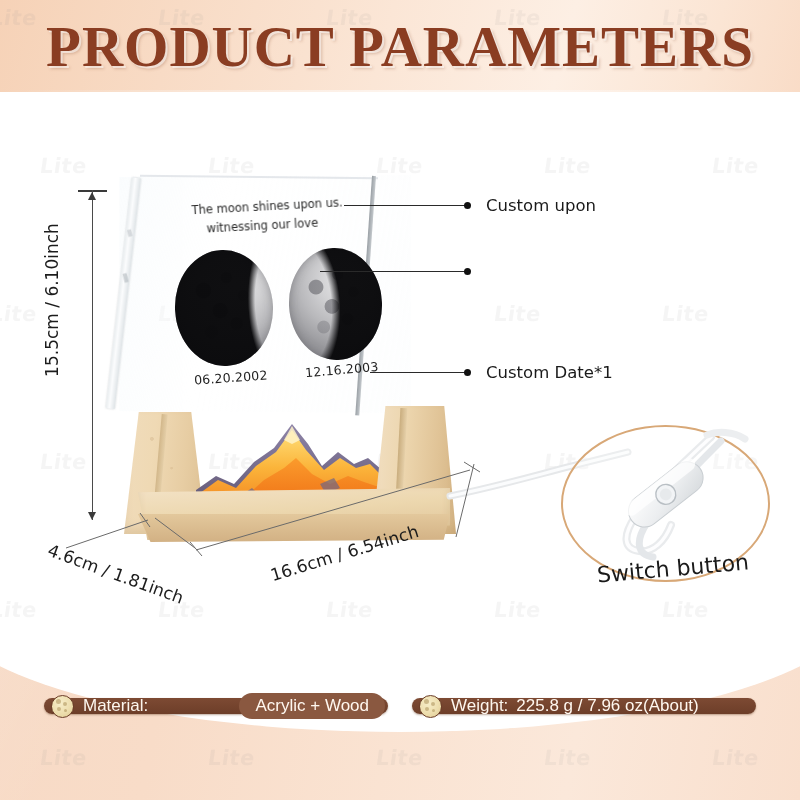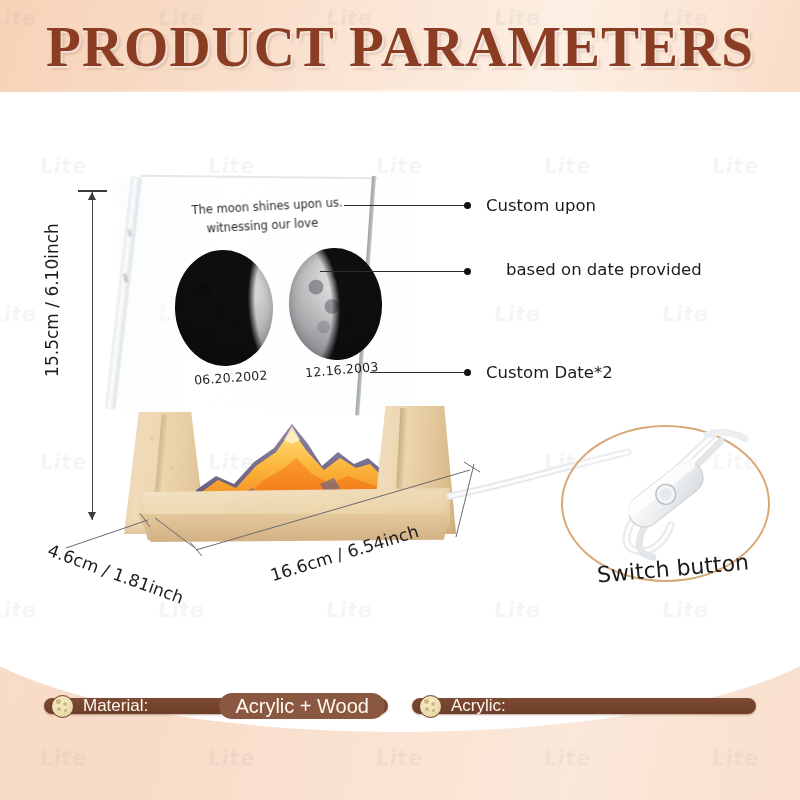--- a/index.html
+++ b/index.html
@@ -230,21 +230,21 @@
   .moon-ico i:nth-child(4){width:3px;height:3px;left:12px;top:13px;}
   .pill-key{
     font-family:"Liberation Sans",sans-serif;font-size:17px;color:#fdf6ee;
     margin-left:9px;white-space:nowrap;font-weight:400;
   }
   .pill-val-chip{
     margin-left:auto;margin-right:3px;height:26px;border-radius:13px;
     background:#8a5840;display:flex;align-items:center;padding:0 16px;
   }
   .pill-val{
-    font-family:"Liberation Sans",sans-serif;font-size:20px;color:#fff7ef;white-space:nowrap;
+    font-family:"Liberation Sans",sans-serif;font-size:17px;color:#fff7ef;white-space:nowrap;
   }
   .pill-wt .pill-val{margin-left:8px;}
 
   .footnote{
     position:absolute;left:0;top:752px;width:800px;text-align:center;
     font-family:"Liberation Sans",sans-serif;font-size:14.5px;color:#4a3a30;
   }
 </style>
 </head>
 <body>
@@ -375,26 +375,25 @@
   </div>
 
   <div>
     <div class="callout-line" style="left:344px;top:205px;width:122px;"></div>
     <div class="callout-dot" style="left:464px;top:202px;"></div>
     <div class="callout-text" style="left:486px;top:193px;">Custom upon</div>
 
     <div class="callout-line" style="left:320px;top:271px;width:146px;"></div>
     <div class="callout-dot" style="left:464px;top:268px;"></div>
     <div class="callout-text" style="left:486px;top:257px;">
-      <span class="l2">based on date provided</span>
     </div>
 
     <div class="callout-line" style="left:370px;top:372px;width:96px;"></div>
     <div class="callout-dot" style="left:464px;top:369px;"></div>
-    <div class="callout-text" style="left:486px;top:360px;">Custom Date*2</div>
+    <div class="callout-text" style="left:486px;top:360px;">Custom Date*1</div>
   </div>
 
   <div>
     <div class="switch-ellipse"></div>
     <svg style="position:absolute;left:561px;top:425px;width:205px;height:153px;" viewBox="0 0 205 153">
       <defs>
         <linearGradient id="cabG" x1="0" y1="0" x2="1" y2="1">
           <stop offset="0%" stop-color="#ffffff"></stop>
             <stop offset="55%" stop-color="#eceef0"></stop>
             <stop offset="100%" stop-color="#d6dadd"></stop>
@@ -427,17 +426,18 @@
     </span>
   </div>
 
   <div class="pill pill-wt">
     <span class="moon-ico">
         <i></i>
         <i></i>
         <i></i>
         <i></i>
       </span>
-    <span class="pill-key">Acrylic:</span>
+    <span class="pill-key">Weight:</span>
+    <span class="pill-val">225.8 g / 7.96 oz(About)</span>
   </div>
 
 
 </div>
 
 </body></html>

